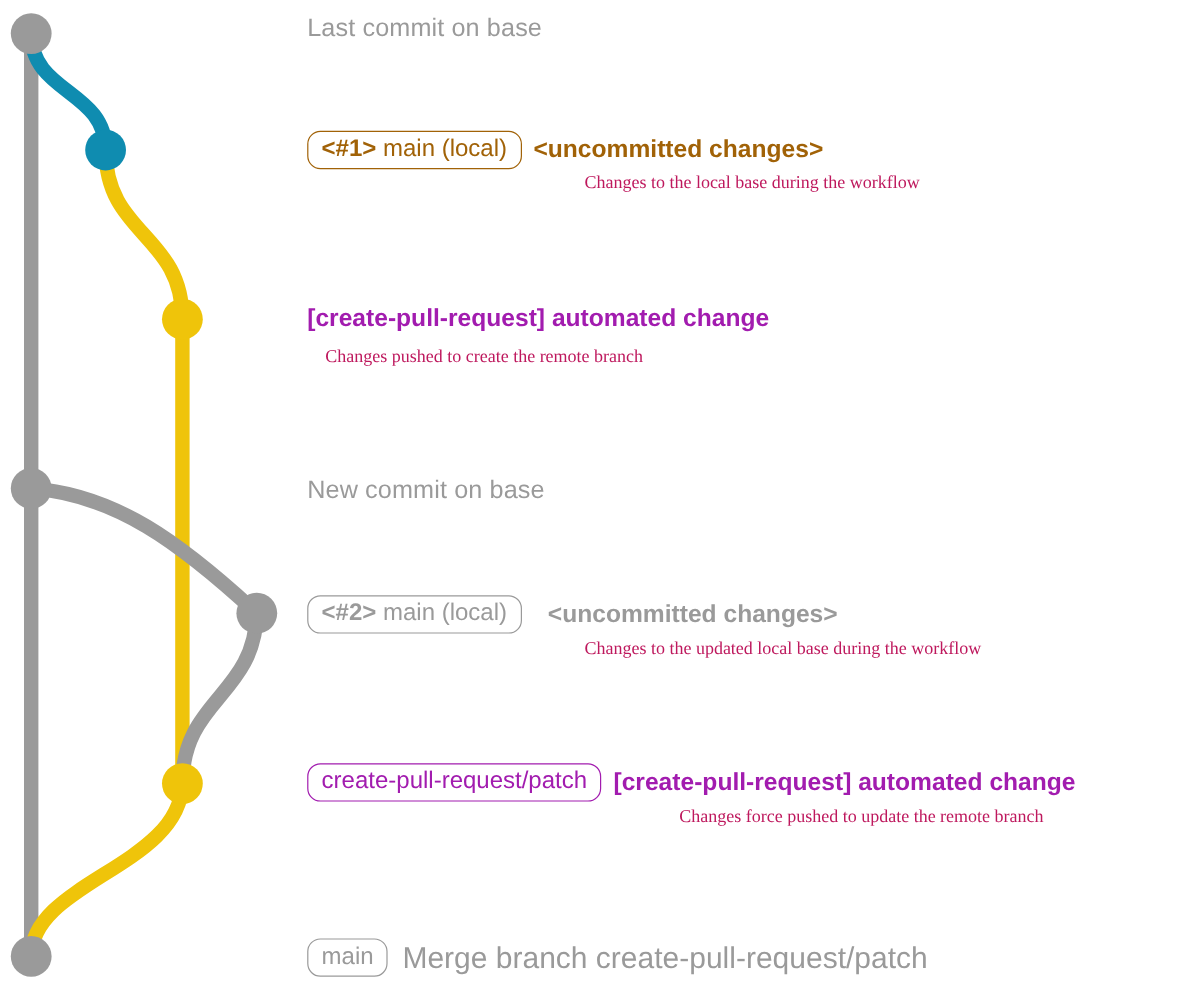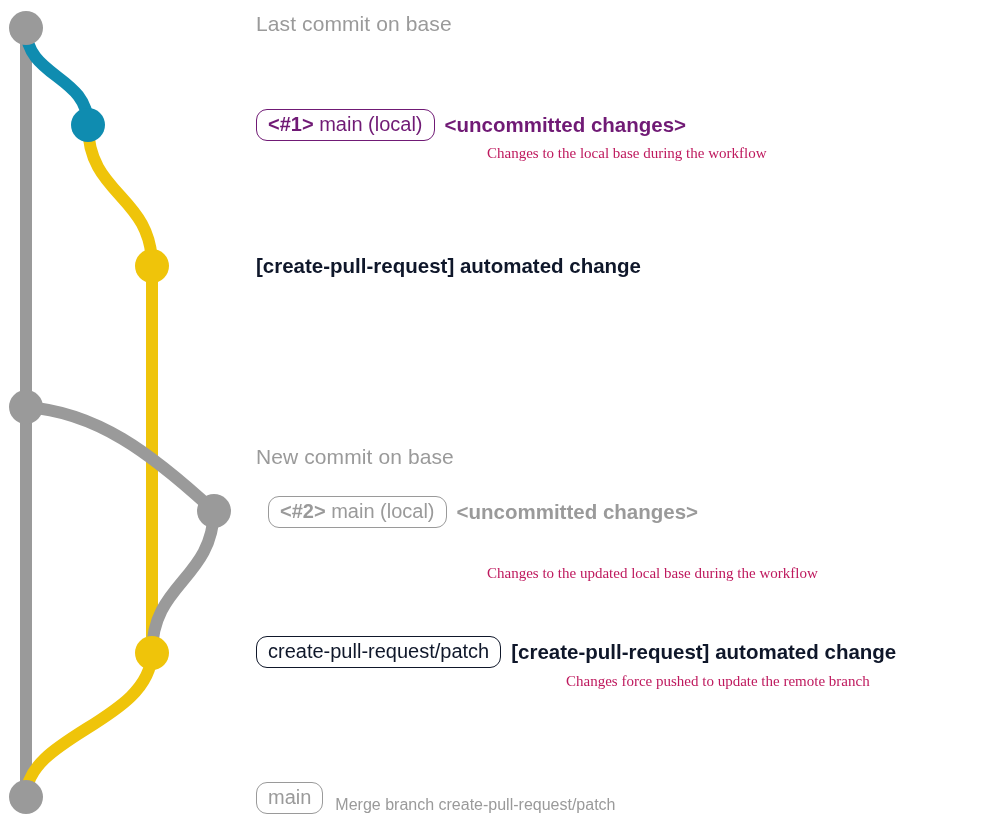--- a/index.html
+++ b/index.html
@@ -80,28 +80,28 @@
 
   
   .desc {
     font-family: "Liberation Serif", serif;
     font-size: 15px;
     color: #be185d;
     line-height: 1.1;
   }
 
   
-  .c-teal  { color: #701a75; }
-  .c-gold  { color: #0f172a; }
+  .c-teal  { color: #a16207; }
+  .c-gold  { color: #a21caf; }
   .c-gray  { color: #9a9a9a; }
 
   .merge-text {
     margin-left: 12px;
     font-family: "Liberation Sans", sans-serif;
-    font-size: 16px;
+    font-size: 25px;
     color: #9a9a9a;
     font-weight: normal;
   }
 </style>
 </head>
 <body>
 
 <svg id="graph-svg" viewBox="0 0 981 827">
   <g fill="none" stroke-linecap="round" stroke-width="12">
 
@@ -136,28 +136,29 @@
 
   <div class="anno base-caption" style="left:256px; top:12px;">Last commit on base</div>
 
   <div class="anno ref-row" style="left:256px; top:109px;">
     <span class="ref-badge c-teal"><span class="ref-strong">&lt;#1&gt;</span><span class="ref-normal"> main (local)</span></span>
     <span class="headline c-teal">&lt;uncommitted changes&gt;</span>
   </div>
   <div class="anno desc" style="left:487px; top:145px;">Changes to the local base during the workflow</div>
 
   <div class="anno headline-solo c-gold" style="left:256px; top:255px;">[create-pull-request] automated change</div>
+  <div class="anno desc" style="left:271px; top:290px;">Changes pushed to create the remote branch</div>
 
-  <div class="anno base-caption" style="left:256px; top:397px;margin-top:48px;">New commit on base</div>
+  <div class="anno base-caption" style="left:256px; top:397px;">New commit on base</div>
 
-  <div class="anno ref-row" style="left:268px; top:496px;">
+  <div class="anno ref-row" style="left:256px; top:496px;gap:12px;">
     <span class="ref-badge c-gray"><span class="ref-strong">&lt;#2&gt;</span><span class="ref-normal"> main (local)</span></span>
     <span class="headline c-gray">&lt;uncommitted changes&gt;</span>
   </div>
-  <div class="anno desc" style="left:487px; top:533px;margin-top:32px;">Changes to the updated local base during the workflow</div>
+  <div class="anno desc" style="left:487px; top:533px;">Changes to the updated local base during the workflow</div>
 
   <div class="anno ref-row" style="left:256px; top:636px;">
     <span class="ref-badge c-gold"><span class="ref-strong"></span><span class="ref-normal">create-pull-request/patch</span></span>
     <span class="headline c-gold">[create-pull-request] automated change</span>
   </div>
   <div class="anno desc" style="left:566px; top:673px;text-align:center;">Changes force pushed to update the remote branch</div>
 
   <div class="anno ref-row" style="left:256px; top:782px;align-items:flex-end;">
     <span class="ref-badge c-gray"><span class="ref-strong"></span><span class="ref-normal">main</span></span>
     <span class="merge-text">Merge branch create-pull-request/patch</span>

